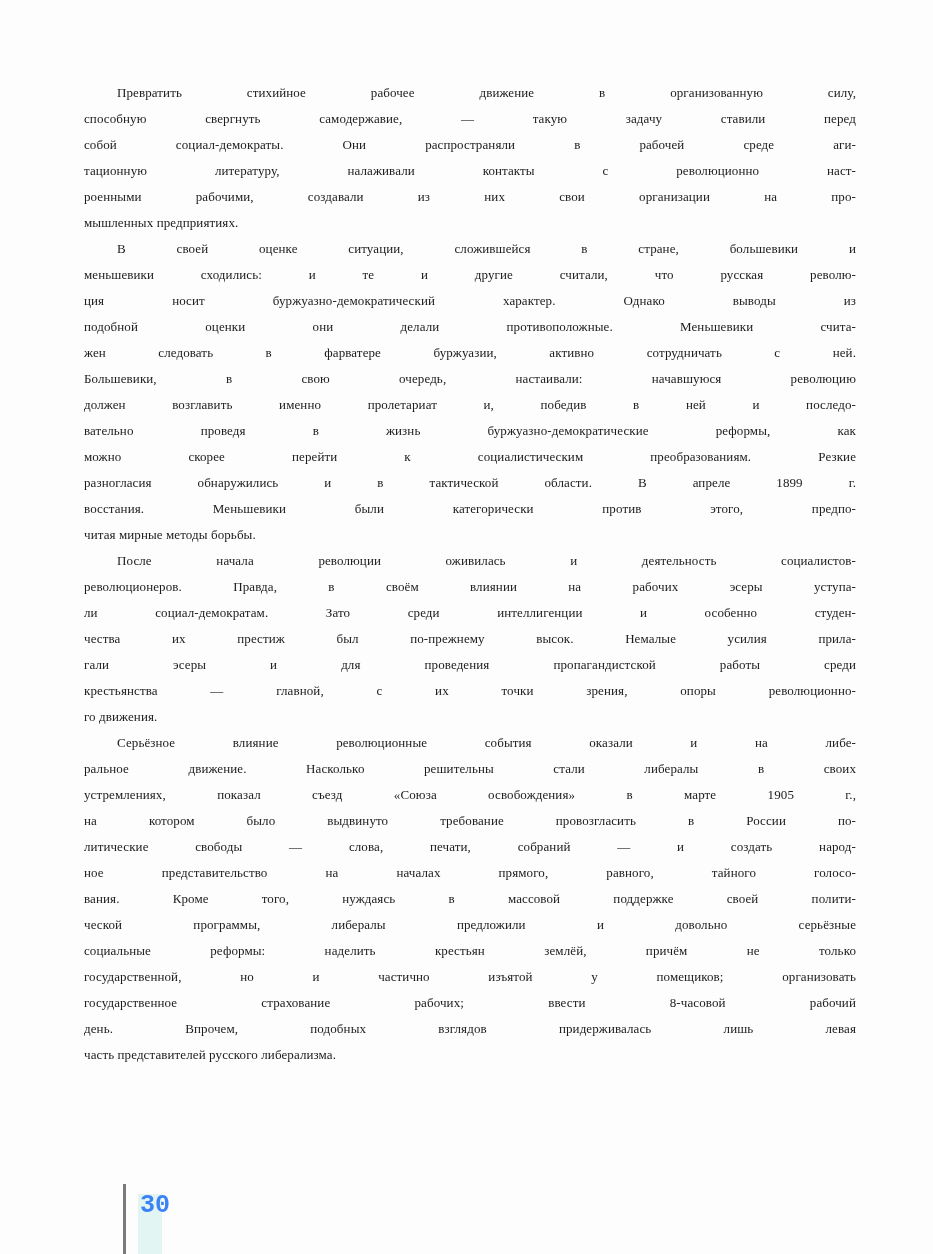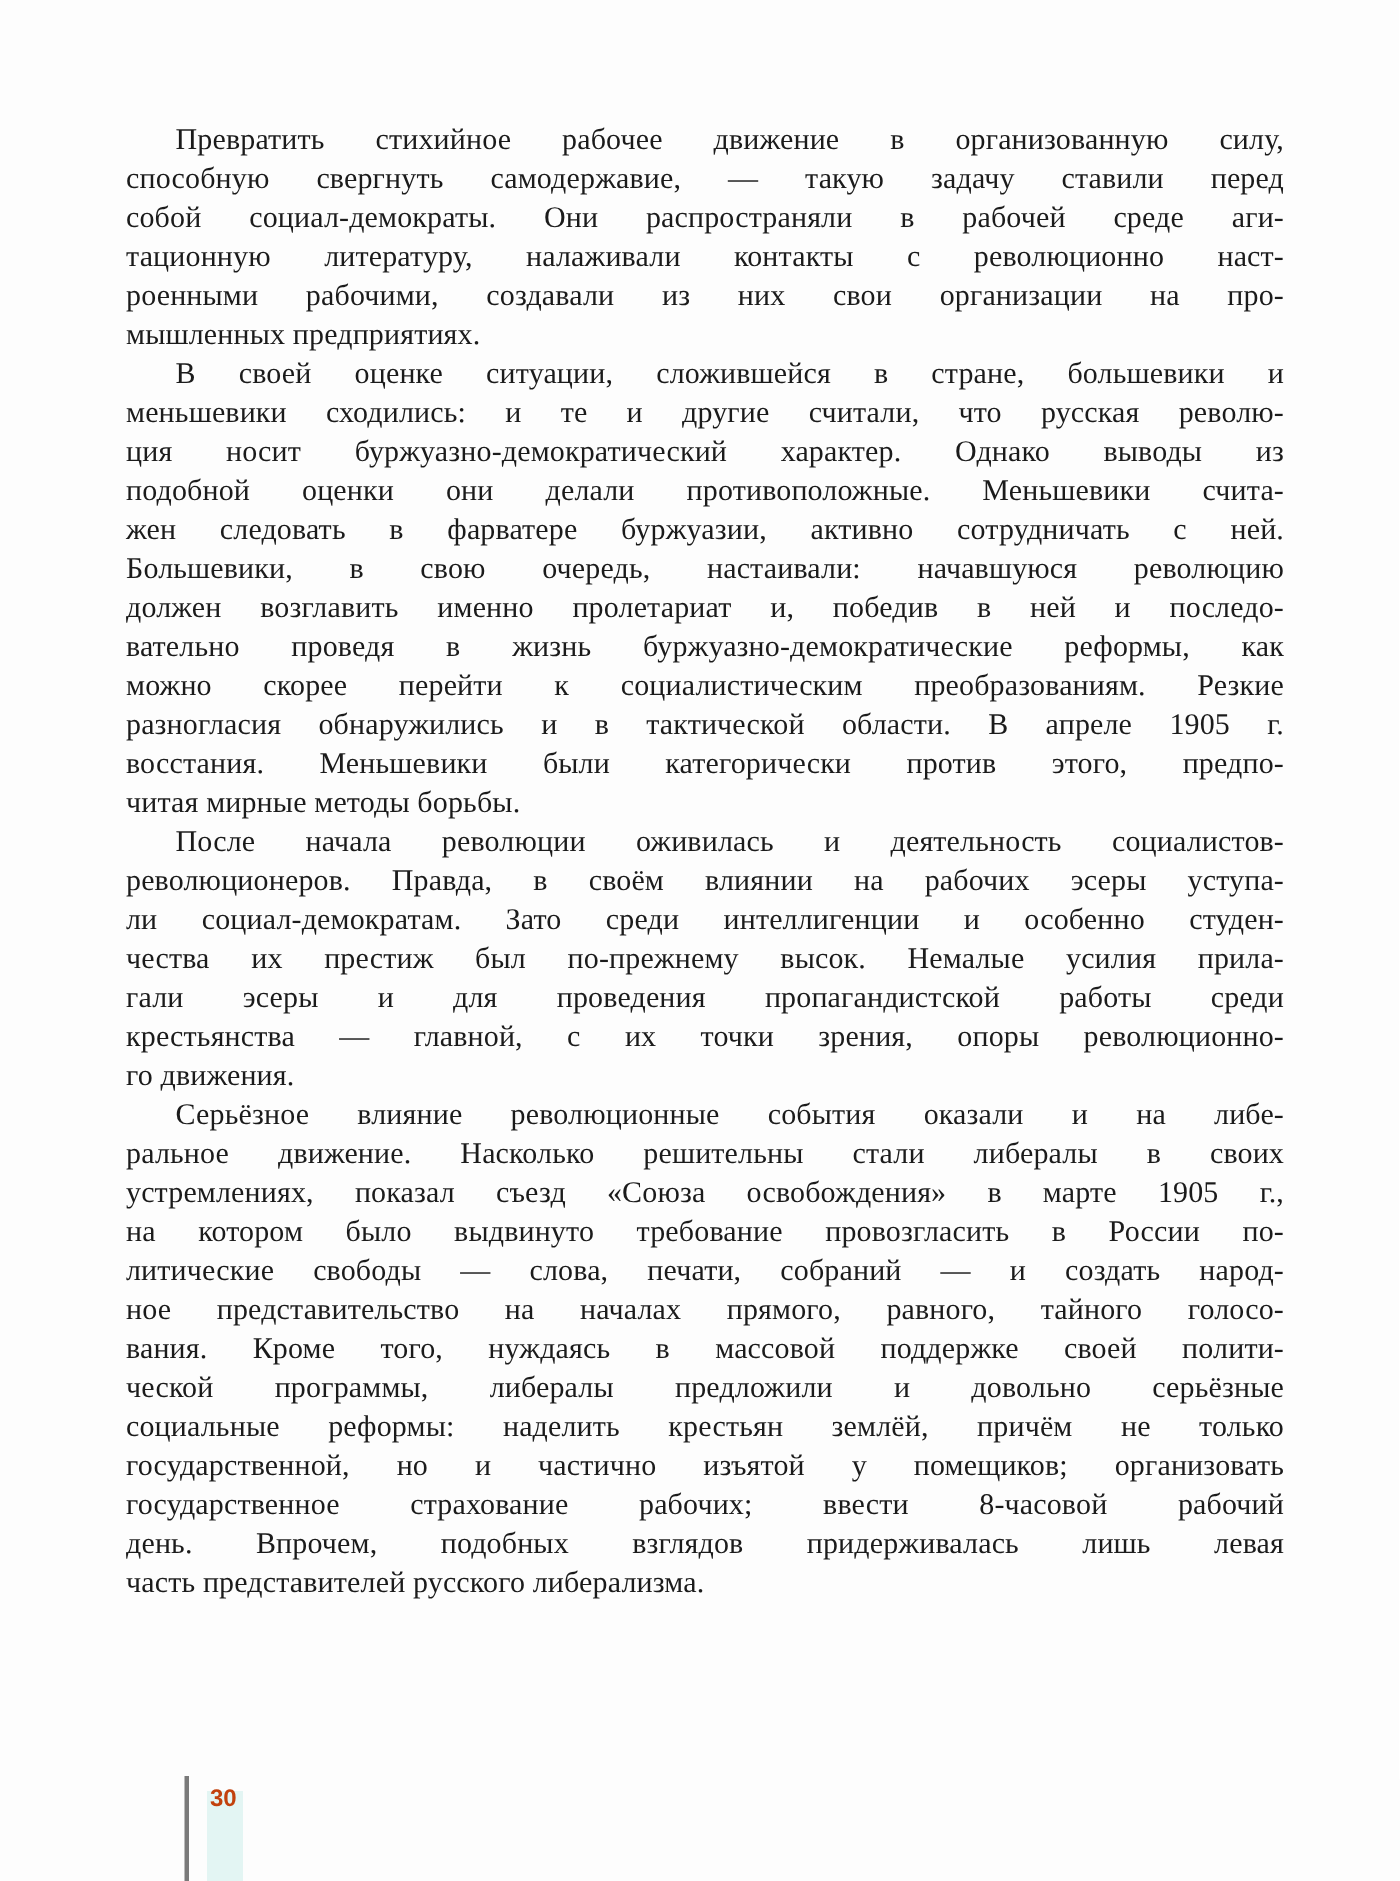--- a/index.html
+++ b/index.html
@@ -19,21 +19,21 @@
     position: absolute;
     left: 84px;
     top: 80px;
     width: 772px;
   }
   .para {
     margin: 0;
     padding: 0;
   }
   .line {
-    font-size: 20px;
+    font-size: 13px;
     line-height: 26px;
     color: #1b1b1b;
     letter-spacing: 0.1px;
     text-align: justify;
     text-align-last: justify;
     white-space: normal;
   }
   .line.last {
     text-align-last: left;
   }
@@ -53,24 +53,24 @@
     left: 138px;
     top: 1194px;
     width: 24px;
     height: 60px;
     background: #e3f5f3;
   }
   .page-number {
     position: absolute;
     left: 140px;
     top: 1191px;
-    font-family: Liberation Sans, sans-serif;
+    font-family: Liberation Mono, monospace;
     font-weight: bold;
-    font-size: 16px;
-    color: #c2410c;
+    font-size: 25px;
+    color: #3b82f6;
   }
 </style>
 </head>
 <body>
 
 <div class="page" style="background: rgb(253, 253, 253);">
   <div class="text-block">
       <div class="para">
         <div class="line first">Превратить стихийное рабочее движение в организованную силу,</div>
         <div class="line">способную свергнуть самодержавие, — такую задачу ставили перед</div>
@@ -82,21 +82,21 @@
       <div class="para">
         <div class="line first">В своей оценке ситуации, сложившейся в стране, большевики и</div>
         <div class="line">меньшевики сходились: и те и другие считали, что русская револю-</div>
         <div class="line">ция носит буржуазно-демократический характер. Однако выводы из</div>
         <div class="line">подобной оценки они делали противоположные. Меньшевики счита-</div>
         <div class="line">жен следовать в фарватере буржуазии, активно сотрудничать с ней.</div>
         <div class="line">Большевики, в свою очередь, настаивали: начавшуюся революцию</div>
         <div class="line">должен возглавить именно пролетариат и, победив в ней и последо-</div>
         <div class="line">вательно проведя в жизнь буржуазно-демократические реформы, как</div>
         <div class="line">можно скорее перейти к социалистическим преобразованиям. Резкие</div>
-        <div class="line">разногласия обнаружились и в тактической области. В апреле 1905 г.</div>
+        <div class="line">разногласия обнаружились и в тактической области. В апреле 1899 г.</div>
         <div class="line">восстания. Меньшевики были категорически против этого, предпо-</div>
         <div class="line last">читая мирные методы борьбы.</div>
       </div>
       <div class="para">
         <div class="line first">После начала революции оживилась и деятельность социалистов-</div>
         <div class="line">революционеров. Правда, в своём влиянии на рабочих эсеры уступа-</div>
         <div class="line">ли социал-демократам. Зато среди интеллигенции и особенно студен-</div>
         <div class="line">чества их престиж был по-прежнему высок. Немалые усилия прила-</div>
         <div class="line">гали эсеры и для проведения пропагандистской работы среди</div>
         <div class="line">крестьянства — главной, с их точки зрения, опоры революционно-</div>

